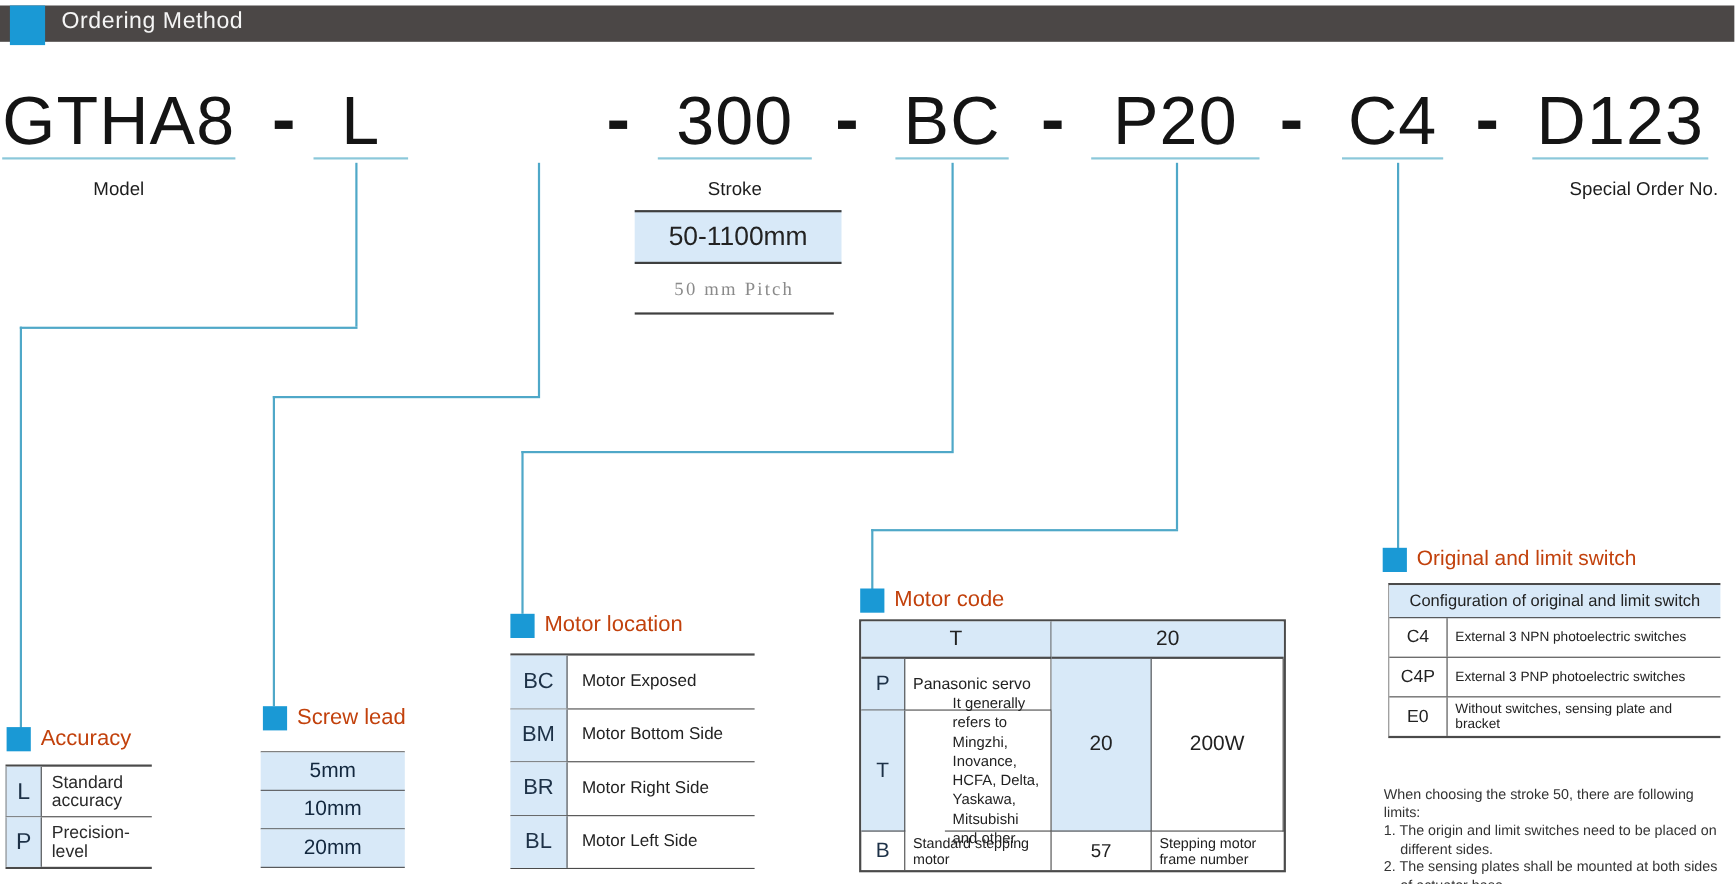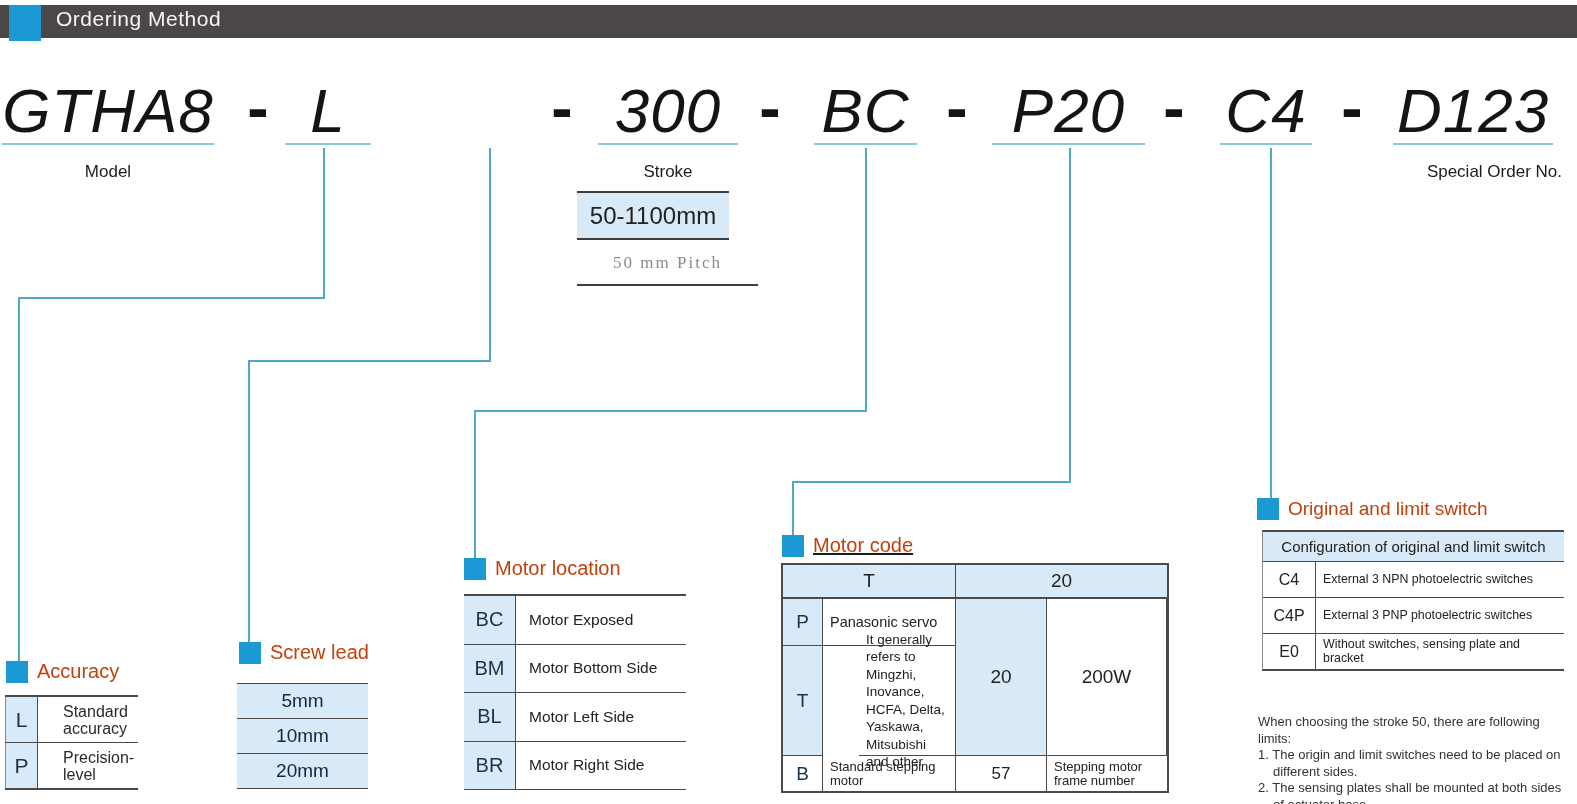--- a/index.html
+++ b/index.html
@@ -6,48 +6,48 @@
   #canvas{position:relative;width:1577px;height:804px;background:#ffffff;overflow:hidden;
           font-family:"Liberation Sans", sans-serif;color:#1a1a1a;}
 
   
   .topbar{position:absolute;left:0;top:5px;width:1577px;height:33px;background:#4b4746;}
   .topbar-sq{position:absolute;left:9px;top:5px;width:32px;height:36px;background:#1a99d5;}
   .topbar-title{position:absolute;left:56px;top:7px;font-size:21px;color:#f5f5f5;letter-spacing:.5px;}
 
   
   .seg{position:absolute;top:79px;height:64px;line-height:64px;text-align:center;
-       font-size:62px;color:#141414;border-bottom:2px solid #8bc8da;letter-spacing:1px;font-style:italic;}
+       font-size:62px;color:#141414;border-bottom:2px solid #8bc8da;letter-spacing:1px;}
   .dash{position:absolute;top:79px;height:64px;line-height:58px;width:30px;text-align:center;
         font-size:64px;font-weight:bold;color:#141414;}
   .seg-label{position:absolute;top:162px;font-size:17px;color:#1c1c1c;text-align:center;}
 
   
-  .stroke-box{position:absolute;left:577px;top:191px;width:152px;height:45px;background:#d8e9f8;
+  .stroke-box{position:absolute;left:577px;top:191px;width:188px;height:45px;background:#d8e9f8;
               border-top:2px solid #3f3f3f;border-bottom:2px solid #3f3f3f;
               text-align:center;line-height:45px;font-size:24px;color:#222;}
   .stroke-pitch{position:absolute;left:577px;top:238px;width:181px;height:46px;
                 border-bottom:2px solid #3f3f3f;text-align:center;line-height:50px;
                 font-size:17px;color:#8a8a8a;letter-spacing:2px;font-family:Liberation Serif, serif;}
 
   
   .cline{position:absolute;background:#4fa8c8;}
 
   
   .sec{position:absolute;display:flex;align-items:center;gap:9px;}
   .sq{width:22px;height:22px;background:#1a99d5;flex:0 0 auto;}
   .sec-t{font-size:20px;color:#c2410c;white-space:nowrap;}
 
   
   .acc{position:absolute;left:5px;top:695px;width:133px;border-top:2px solid #4a4a4a;border-bottom:2px solid #4a4a4a;}
   .acc-row{display:flex;height:45px;border-bottom:1px solid #4a4a4a;}
   .acc-row:last-child{border-bottom:none;}
   .acc-code{width:31px;background:#d8e9f8;border-left:1px solid #8a8a8a;border-right:1px solid #4a4a4a;
             display:flex;align-items:center;justify-content:center;font-size:21px;color:#1d3147;}
-  .acc-desc{flex:1;display:flex;align-items:center;padding-left:25px;font-size:16px;line-height:17px;color:#2a2a2a;}
+  .acc-desc{flex:1;display:flex;align-items:center;padding-left:9px;font-size:16px;line-height:17px;color:#2a2a2a;}
 
   
   .screw{position:absolute;left:237px;top:683px;width:131px;border-top:1px solid #4a4a4a;}
   .screw-row{height:34px;background:#d8e9f8;border-bottom:1px solid #4a4a4a;
              text-align:center;line-height:34px;font-size:19px;color:#13283f;}
 
   
   .mloc{position:absolute;left:464px;top:594px;width:222px;border-top:2px solid #4a4a4a;}
   .mloc-row{display:flex;height:47.5px;border-bottom:1.5px solid #4a4a4a;}
   .mloc-code{width:51px;background:#d8e9f8;border-right:1px solid #4a4a4a;
@@ -143,21 +143,21 @@
     <span class="sec-t">Accuracy</span>
   </div>
   <div class="sec" style="left:239px;top:641px;">
     <span class="sq"></span>
     <span class="sec-t">Screw lead</span>
   </div>
   <div class="sec" style="left:464px;top:557px;">
     <span class="sq"></span>
     <span class="sec-t">Motor location</span>
   </div>
-  <div class="sec" style="left:782px;top:534px;text-decoration:underline;">
+  <div class="sec" style="left:782px;top:534px;">
     <span class="sq"></span>
     <span class="sec-t">Motor code</span>
   </div>
   <div class="sec" style="left:1257px;top:498px;">
     <span class="sq"></span>
     <span class="sec-t" style="font-size:19px;">Original and limit switch</span>
   </div>
 
   <div class="acc">
     <div class="acc-row">
@@ -179,26 +179,26 @@
   <div class="mloc">
     <div class="mloc-row">
       <div class="mloc-code">BC</div>
       <div class="mloc-desc">Motor Exposed</div>
     </div>
     <div class="mloc-row">
       <div class="mloc-code">BM</div>
       <div class="mloc-desc">Motor Bottom Side</div>
     </div>
     <div class="mloc-row">
+      <div class="mloc-code">BR</div>
+      <div class="mloc-desc">Motor Right Side</div>
+    </div>
+    <div class="mloc-row">
       <div class="mloc-code">BL</div>
       <div class="mloc-desc">Motor Left Side</div>
-    </div>
-    <div class="mloc-row">
-      <div class="mloc-code">BR</div>
-      <div class="mloc-desc">Motor Right Side</div>
     </div>
   </div>
 
   <div class="mc-grid">
     <div class="mc-cell mc-head blue" style="grid-column:1/3;grid-row:1;">T</div>
     <div class="mc-cell mc-head blue nbr" style="grid-column:3/5;grid-row:1;">20</div>
 
     <div class="mc-cell mc-code blue" style="grid-column:1;grid-row:2;">P</div>
     <div class="mc-cell mc-desc" style="grid-column:2;grid-row:2;">Panasonic servo</div>
 

